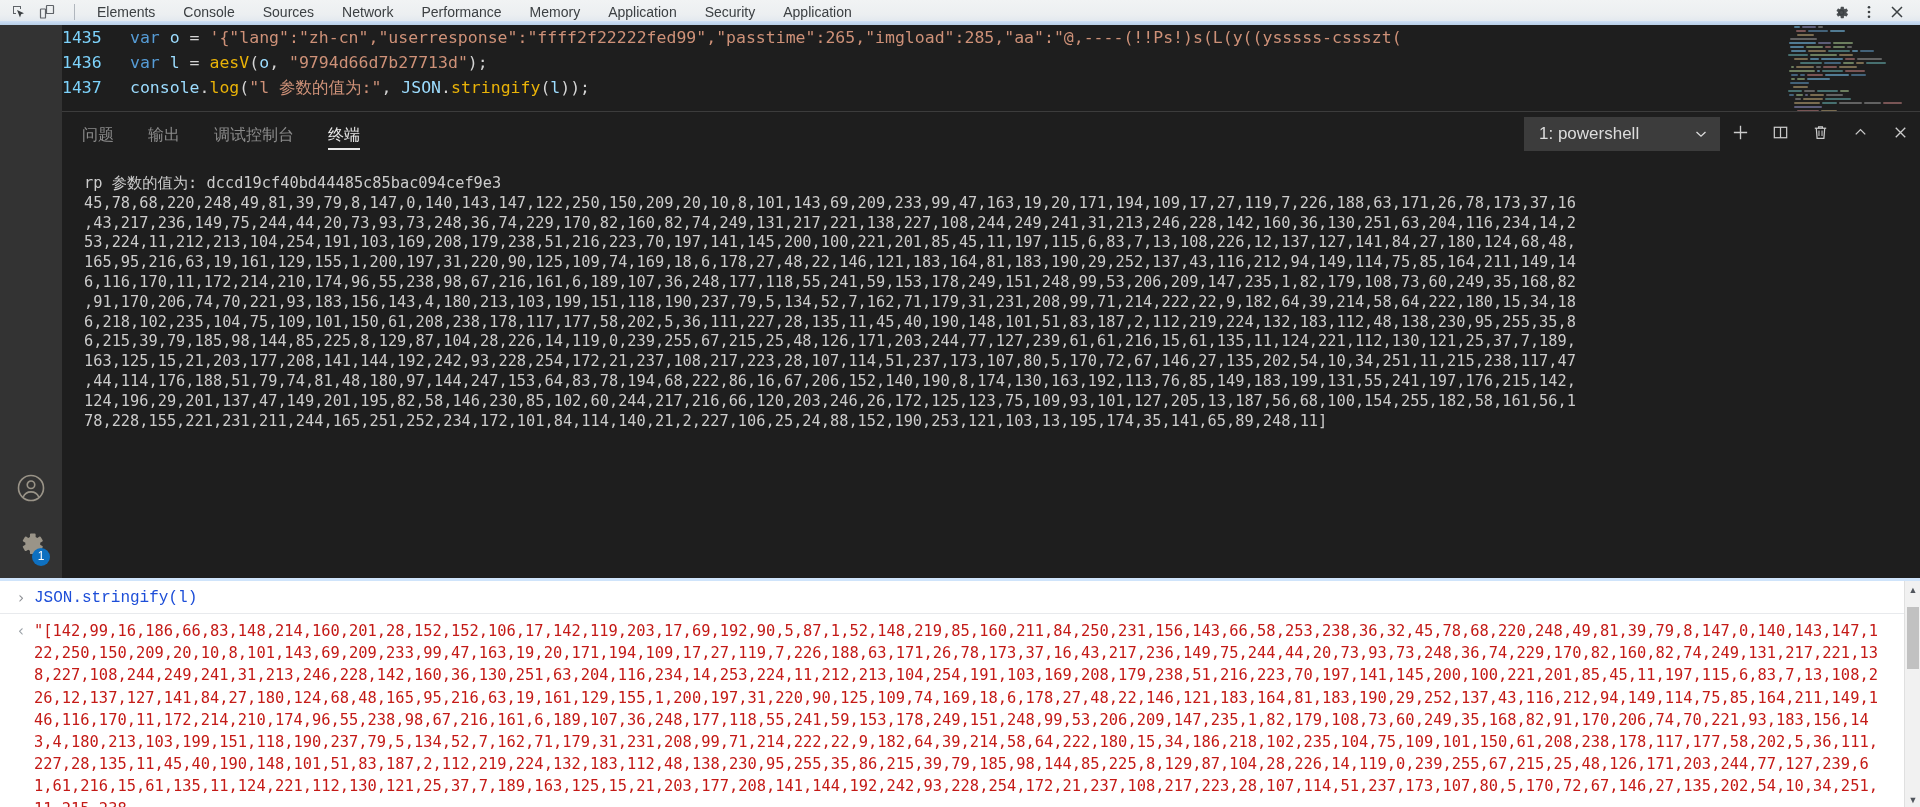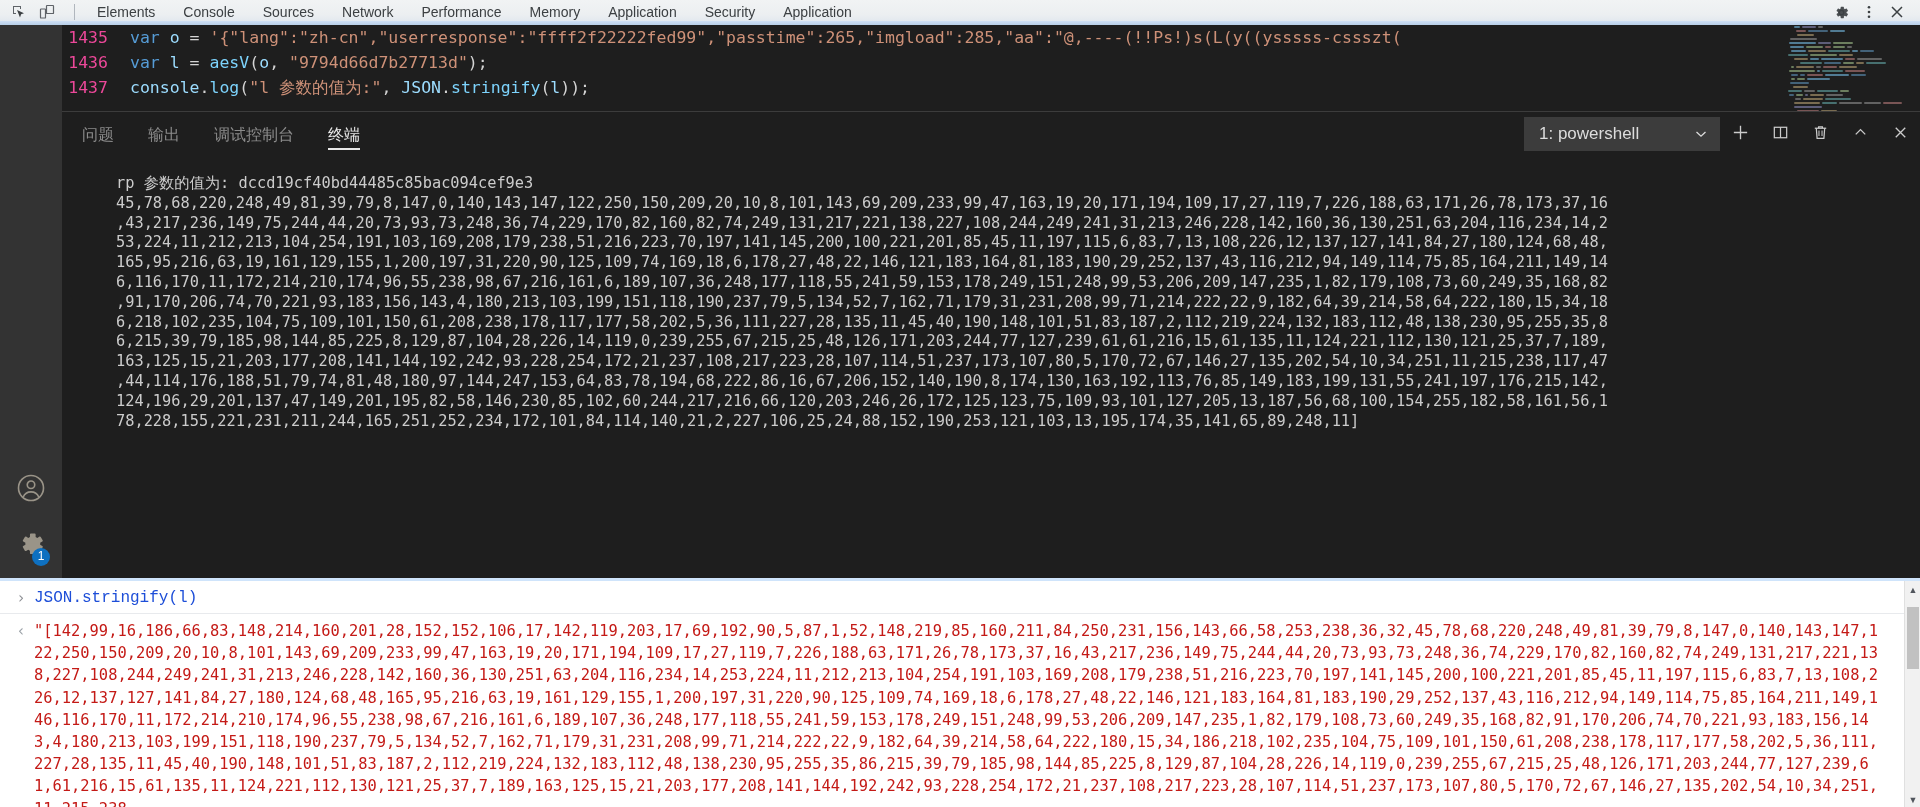--- a/index.html
+++ b/index.html
@@ -63,28 +63,28 @@
   .editor {
     position: absolute; left: 62px; top: 0; width: 1858px; height: 86px;
     background: #1e1e1e; overflow: hidden;
   }
   .code-line {
     display: flex; height: 25px; align-items: center;
     font-family: "DejaVu Sans Mono", monospace; font-size: 16.5px;
     white-space: pre;
   }
   .ln {
-    width: 68px; text-align: right; padding-right: 22px; color: #ec4899;
+    width: 68px; padding-right: 22px; color: #7dd3fc;
     font-family: "DejaVu Sans Mono", monospace; font-size: 16.5px; flex: none;
   }
   .code-txt { white-space: pre; }
   .tk-kw { color: #569cd6; }
   .tk-var { color: #9cdcfe; }
   .tk-str { color: #ce9178; }
-  .tk-fn { color: #7dd3fc; }
+  .tk-fn { color: #eab308; }
   .tk-pl { color: #d4d4d4; }
 
   
   .minimap {
     position: absolute; right: 16px; top: 0; width: 120px; height: 115px;
     background: #1e1e1e; overflow: hidden; opacity: 0.85;
   }
   .mm-row { height: 3px; margin: 1px 0 0 4px; display: flex; gap: 2px; }
   .mm-seg { height: 2px; border-radius: 1px; }
 
@@ -120,21 +120,20 @@
   }
 
   .terminal-body {
     position: absolute; top: 44px; left: 0; right: 0; bottom: 0;
     overflow: hidden; padding: 18px 0 0 22px;
   }
   .term-line {
     font-family: "DejaVu Sans Mono", monospace;
     font-size: 15.3px; line-height: 19.8px; color: #cccccc;
     white-space: pre;
-    margin-left: 32px;
   }
   .term-line.first { color: #cccccc; }
 
   
   .dt-console {
     position: absolute; left: 0; top: 580px; width: 1920px; height: 227px;
     background: #ffffff; border-top: 1px solid #cfd8e3;
     overflow: hidden; z-index: 30;
   }
   .dt-console-inner { position: absolute; inset: 0; padding: 0; }

